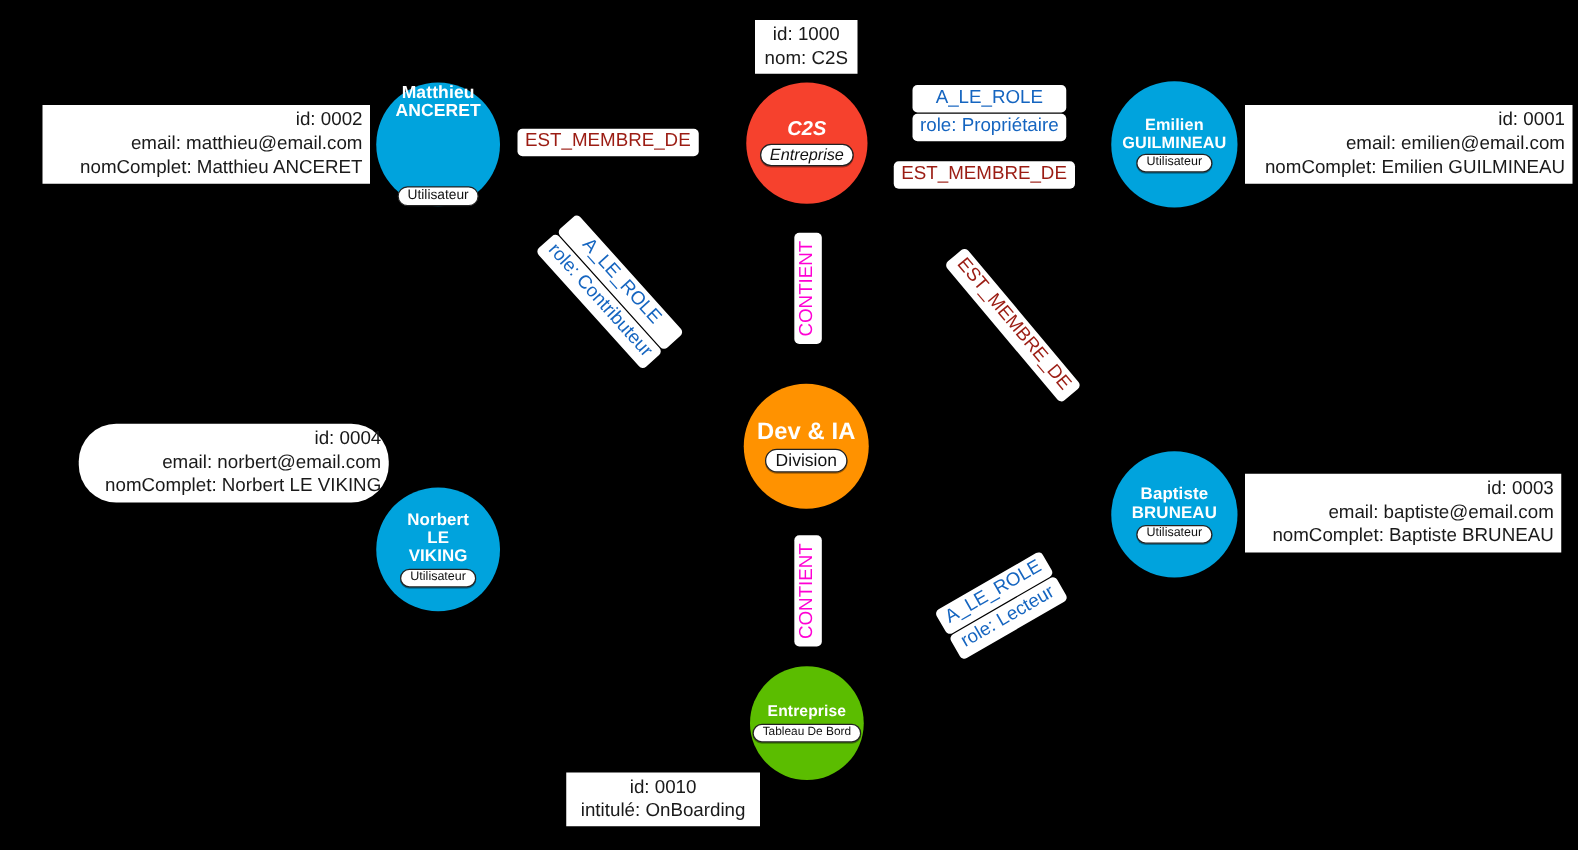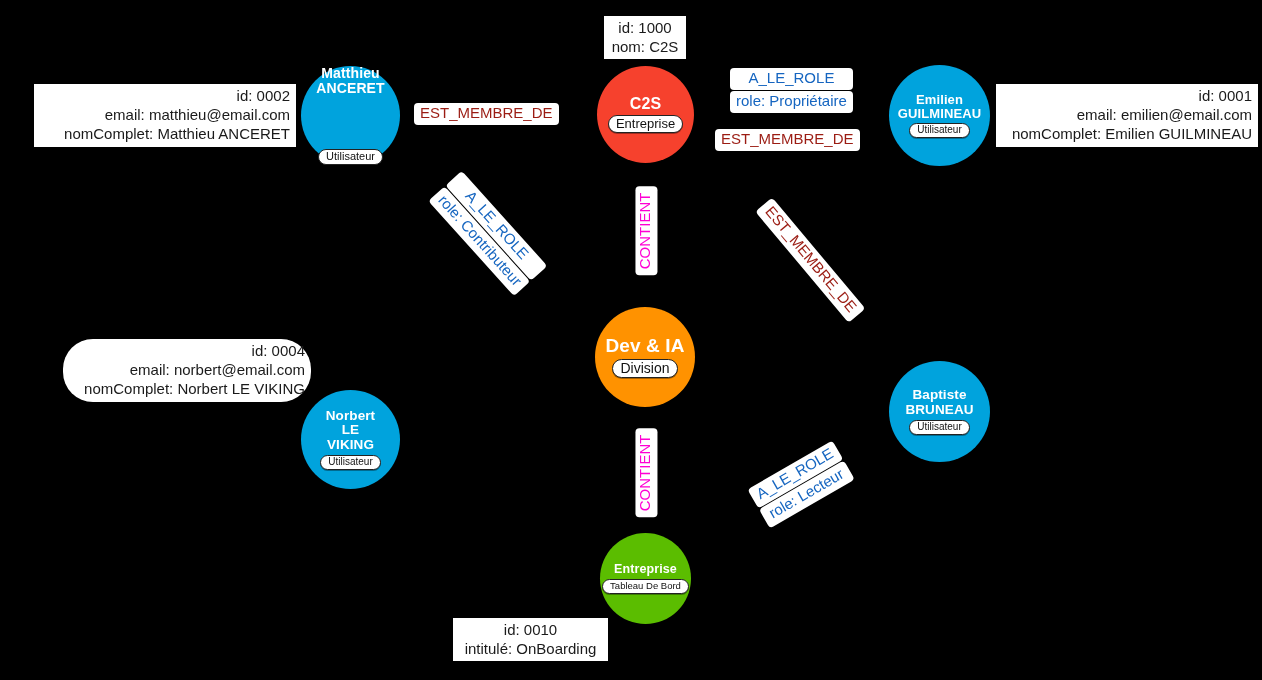--- a/index.html
+++ b/index.html
@@ -47,21 +47,21 @@
     border: 1.6px solid #222222;
     border-radius: 11px;
     padding: 1px 7px 1.5px 7px;
     font-weight: normal;
     white-space: nowrap;
     box-shadow: 0 1px 0 rgba(0,0,0,0.35);
   }
 
   
   .n-user { background: #00a3dd; }
-  .n-company { background: #f6412d; }
+  .n-company { background: #f6412d; font-style: italic; }
   .n-division { background: #ff9200; }
   .n-dashboard { background: #5bbd00; }
 
   
   .propbox {
     position: absolute;
     background: #ffffff;
     color: #1a1a1a;
     font-size: 15px;
     line-height: 1.28;
@@ -118,20 +118,23 @@
 
   <div class="propbox" style="left:996px; top:84px; width:262px;">id: 0001
 email: emilien@email.com
 nomComplet: Emilien GUILMINEAU</div>
 
   <div class="propbox" style="left:63px; top:339px; width:248px;border-radius:30px;">id: 0004
 email: norbert@email.com
 nomComplet: Norbert LE VIKING</div>
 
 
+  <div class="propbox" style="left:996px; top:379px; width:253px;">id: 0003
+email: baptiste@email.com
+nomComplet: Baptiste BRUNEAU</div>
 
   <div class="propbox center" style="left:453px; top:618px; width:155px;">id: 0010
 intitulé: OnBoarding</div>
 
   <div class="rel rel-red" style="left:414px; top:103px;">
     <span class="rel-type">EST_MEMBRE_DE</span>
   </div>
 
   <div class="rel rel-blue rel-stack" style="left:730px; top:68px;">
     <span class="rel-type">A_LE_ROLE</span>

